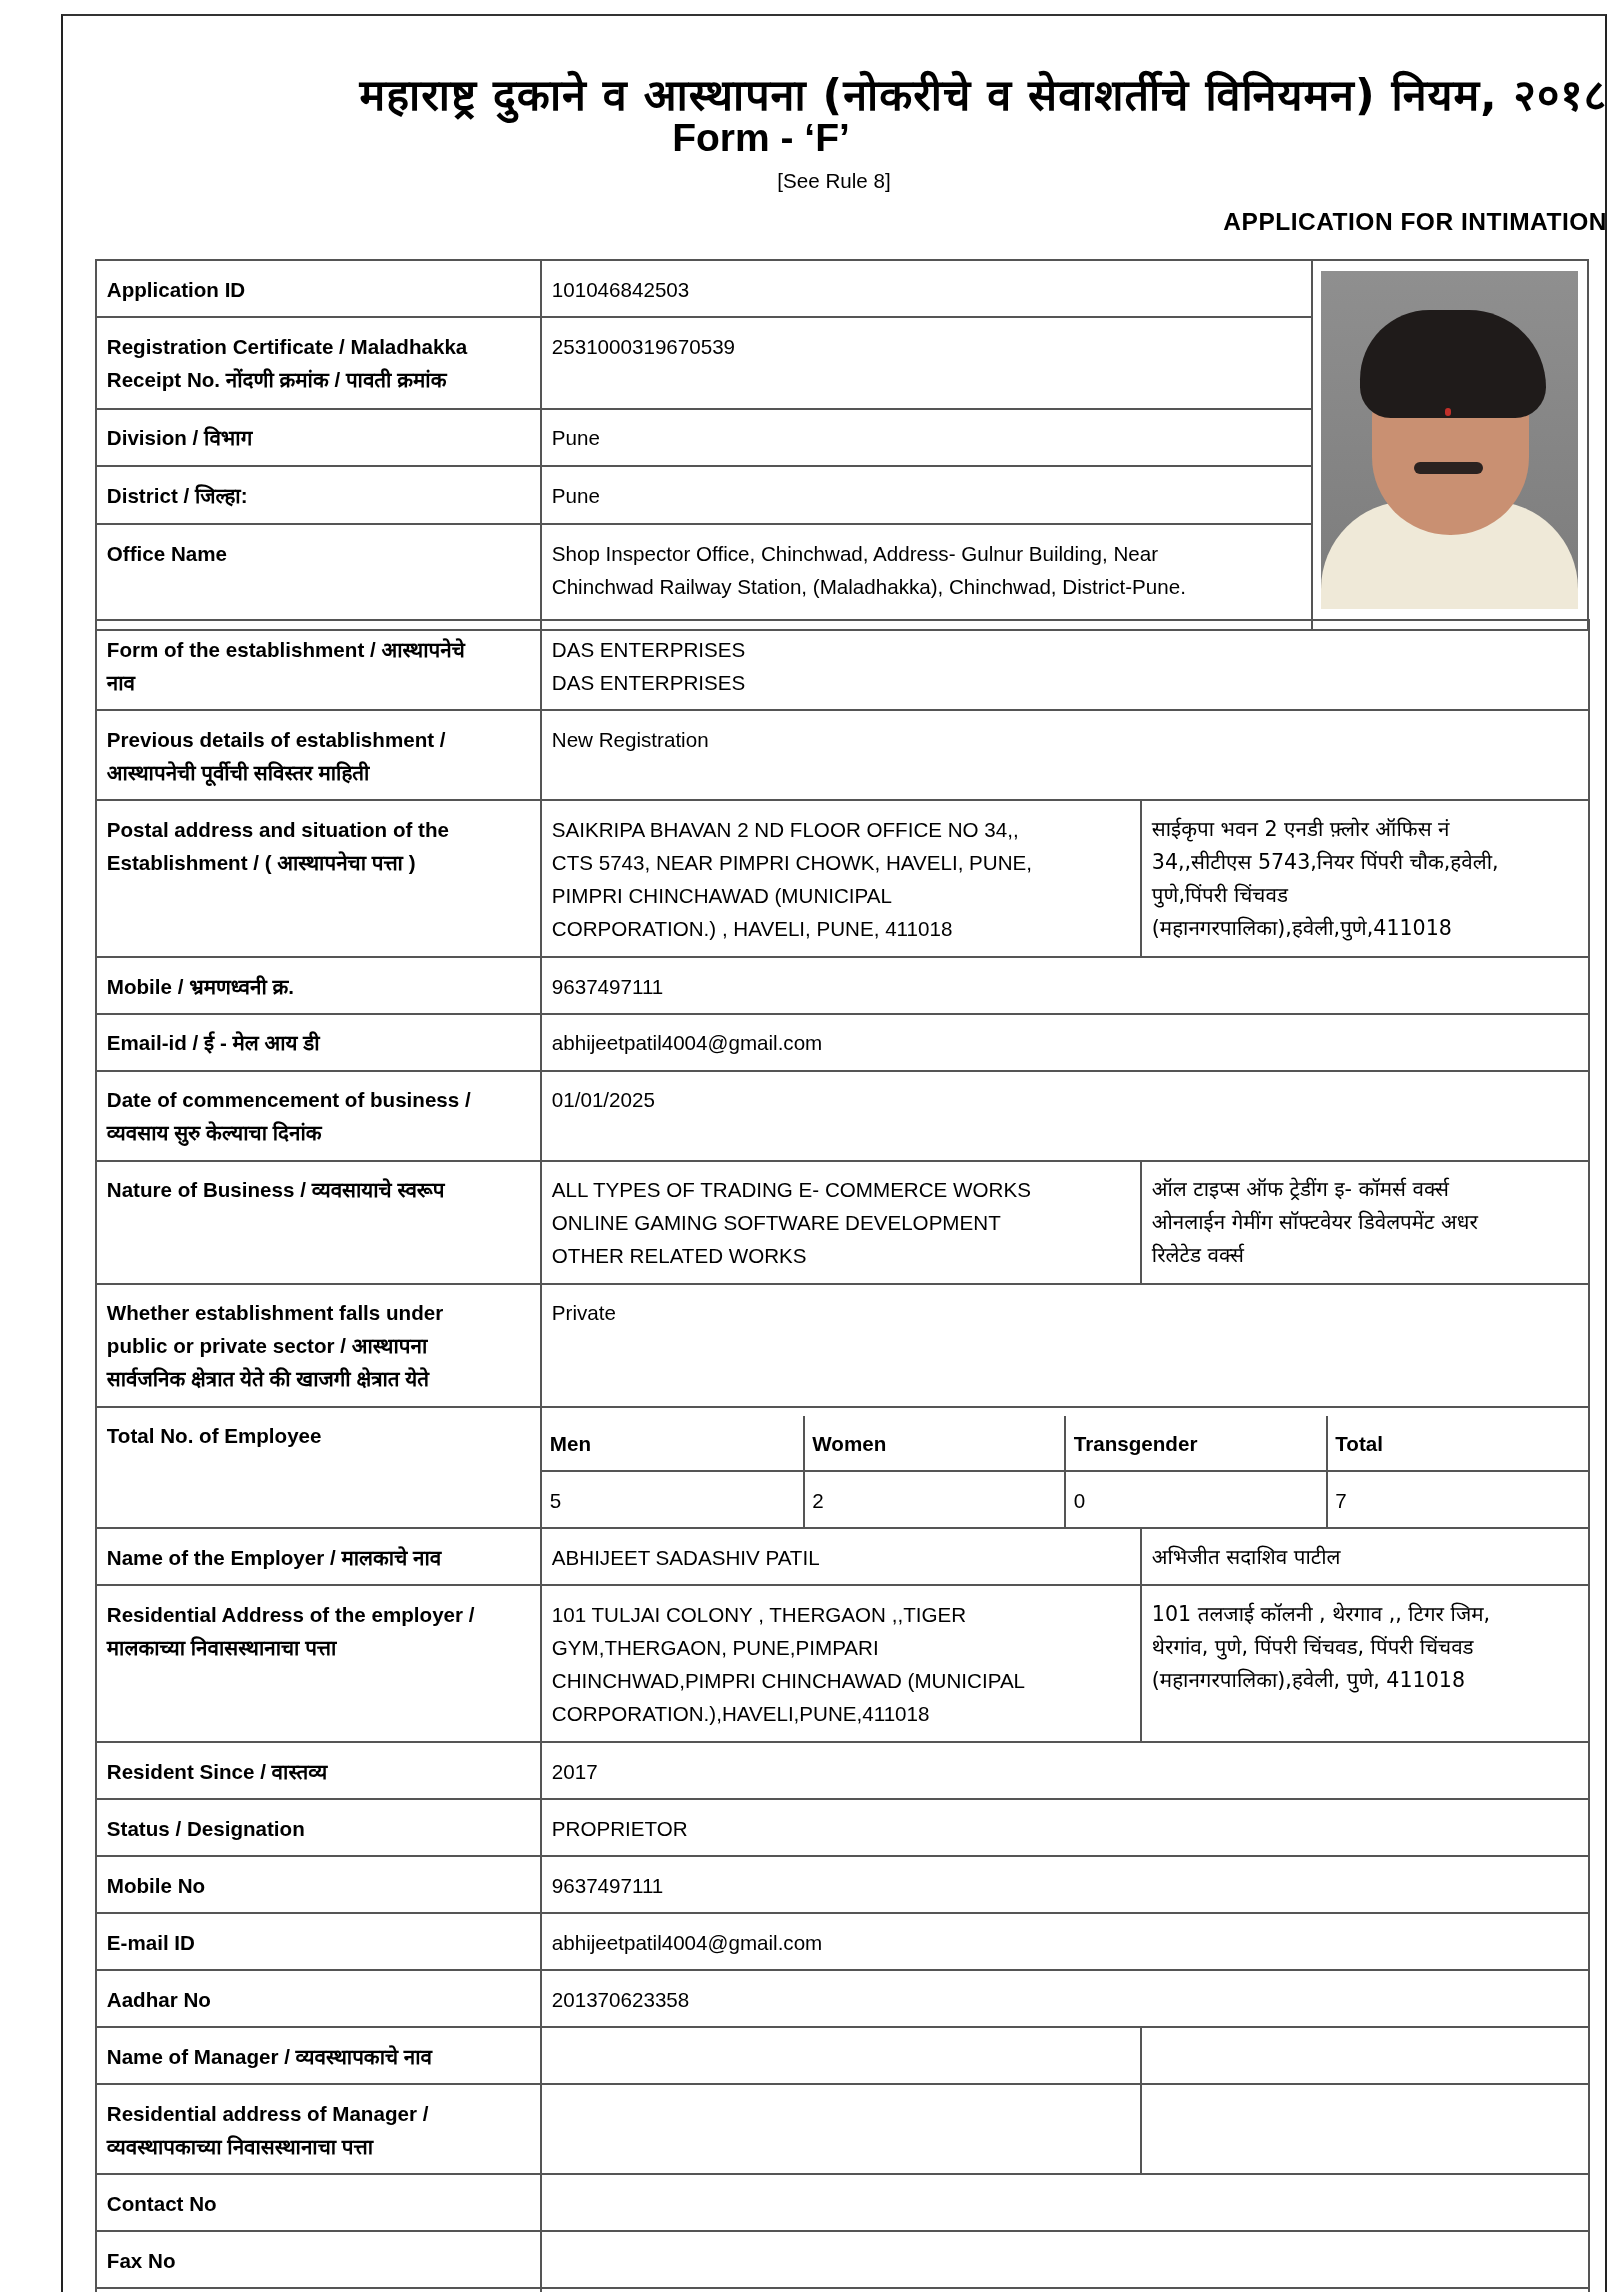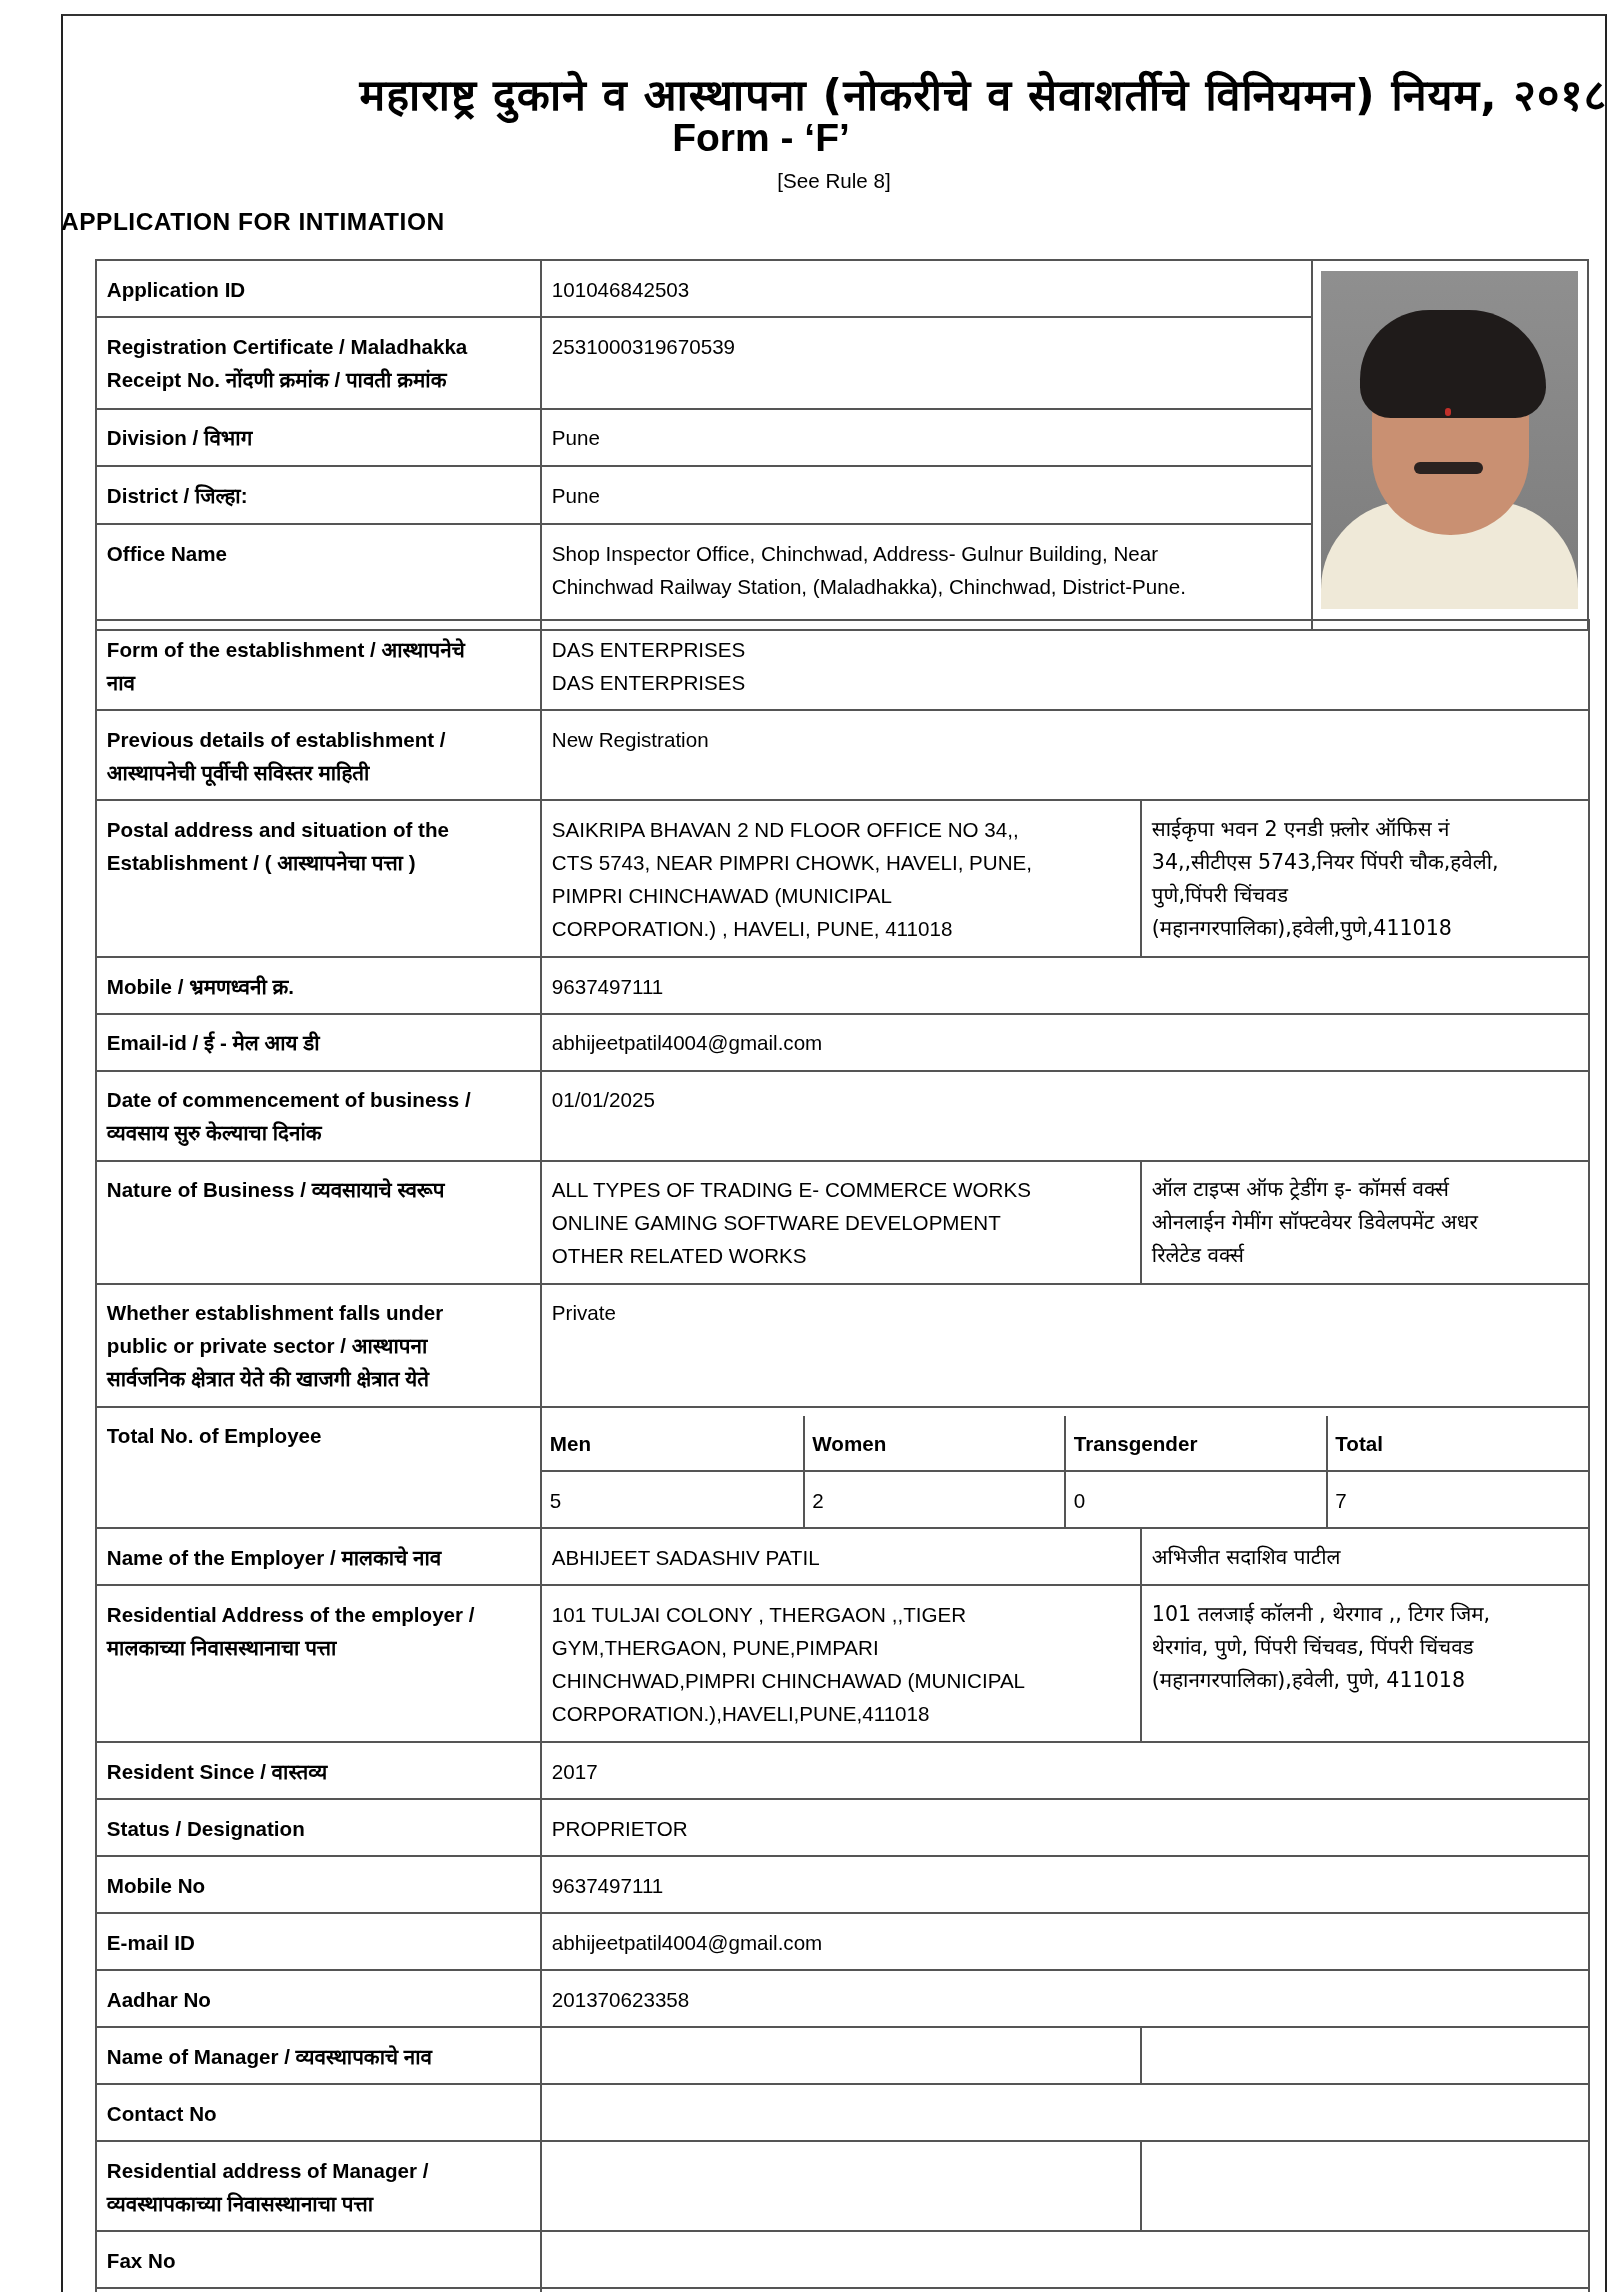--- a/index.html
+++ b/index.html
@@ -5,21 +5,21 @@
   html, body { margin: 0; padding: 0; background: #ffffff; }
   body { width: 1620px; height: 2293px; position: relative; overflow: hidden;
          font-family: "Liberation Sans", "DejaVu Sans", sans-serif; color: #000; }
   .frame { position: absolute; left: 61px; top: 13.7px; width: 1546px; height: 2294px;
            border-left: 2px solid #222; border-right: 2px solid #222; border-top: 2px solid #333; box-sizing: border-box; }
   .title-mr { position: absolute; left: 61px; width: 1546px; top: 71px; text-align: right;
               font-family: "DejaVu Sans", sans-serif; font-weight: bold; font-size: 43px; letter-spacing: 1px; line-height: 49px; }
   .title-form { position: absolute; left: 61px; width: 1400px; top: 116px; text-align: center;
                 font-weight: bold; font-size: 39px; line-height: 43px; }
   .see-rule { position: absolute; left: 61px; width: 1546px; top: 169px; text-align: center; font-size: 20.6px; }
-  .app-title { position: absolute; left: 61px; width: 1546px; top: 208px; text-align: left; font-weight: bold; font-size: 24.5px; letter-spacing: 0.5px; }
+  .app-title { position: absolute; left: 61px; width: 1546px; top: 208px; text-align: right; font-weight: bold; font-size: 24.5px; letter-spacing: 0.5px; }
 
   .tbl { position: absolute; left: 95px; width: 1493px; border-collapse: collapse; table-layout: fixed; }
   .tbl td { border: 2px solid #555; vertical-align: top; padding: 0; font-size: 20.6px; line-height: 33px; }
   .lbl { width: 445px; font-weight: bold; padding: 11.8px 9.8px 9.8px 9.8px !important; box-sizing: border-box; }
   .lbl span, .val span { display: block; }
   .val { padding: 11.8px 9.8px 9.8px 9.8px !important; }
   .dev { font-family: "DejaVu Sans", sans-serif; }
 
   #top { top: 259px; height: 372px; }
   #top td.photo-cell { width: 274px; padding: 9.8px 7.8px !important; vertical-align: top; }
@@ -295,36 +295,36 @@
         </td>
   </tr>
 
   <tr style="height:57px">
     <td class="lbl">
           <span>Name of Manager / व्यवस्थापकाचे नाव</span>
         </td>
     <td class="val"></td>
     <td class="val dev"></td>
   </tr>
-  <tr style="height:57px">
-    <td class="lbl">
-          <span>Contact No</span>
-        </td>
-    <td class="val" colspan="2"></td>
-  </tr>
   <tr style="height:90px">
     <td class="lbl">
           <span>Residential address of Manager /</span>
           <span>व्यवस्थापकाच्या निवासस्थानाचा पत्ता</span>
         </td>
     <td class="val"></td>
     <td class="val dev"></td>
   </tr>
   <tr style="height:57px">
     <td class="lbl">
+          <span>Contact No</span>
+        </td>
+    <td class="val" colspan="2"></td>
+  </tr>
+  <tr style="height:57px">
+    <td class="lbl">
           <span>Fax No</span>
         </td>
     <td class="val" colspan="2"></td>
   </tr>
   <tr style="height:57px">
     <td class="lbl"></td>
     <td class="val" colspan="2"></td>
   </tr>
 </tbody>
   </table>

